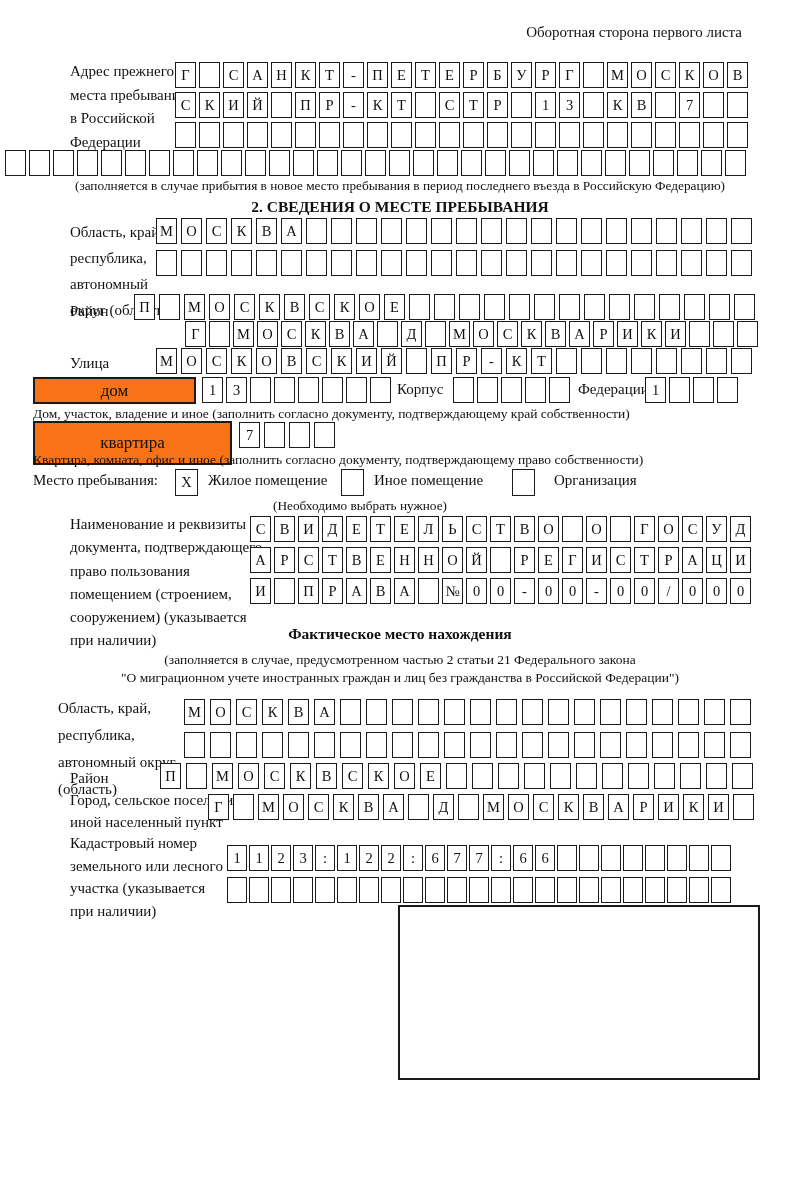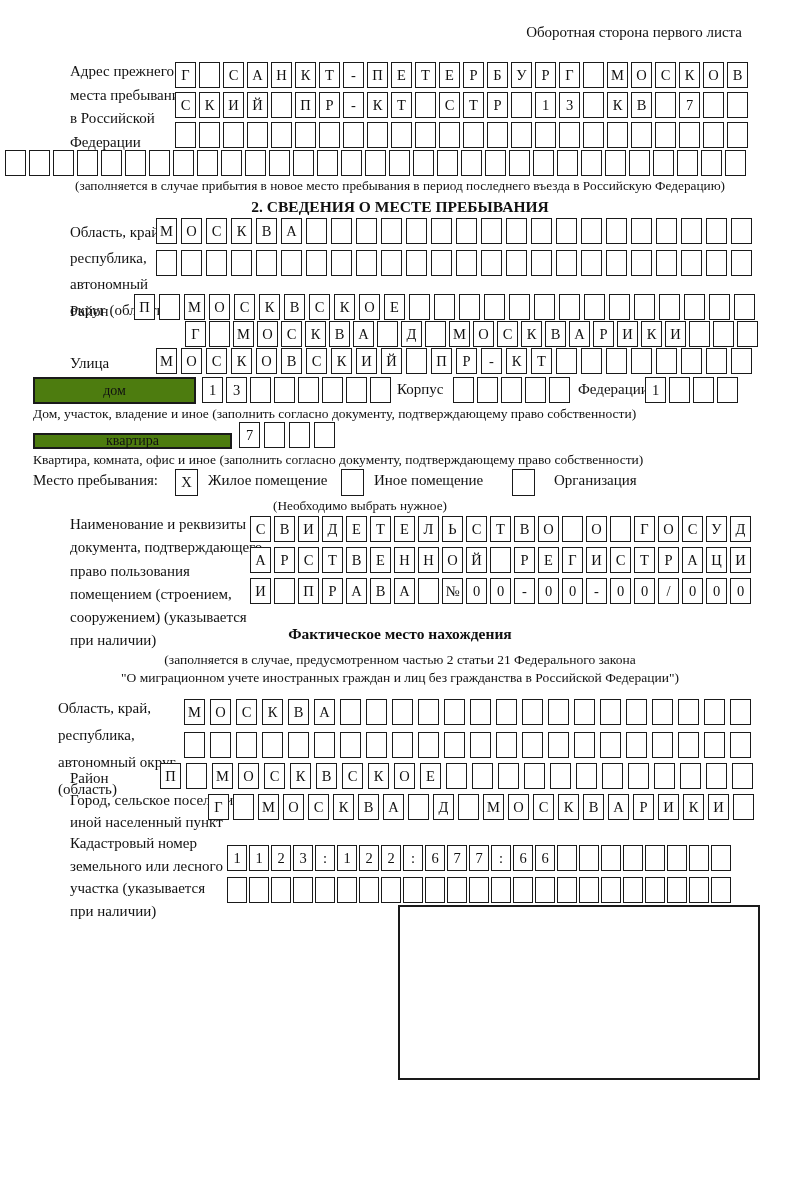--- a/index.html
+++ b/index.html
@@ -15,22 +15,22 @@
   .crow{position:absolute;display:flex;gap:3px;}
   .g2{gap:2px;} .g4{gap:4px;} .g5{gap:5px;}
   .cbox{
     flex:0 0 auto;width:21px;height:26px;box-sizing:border-box;
     border:1.6px solid #1a1a1a;background:#fff;
     display:flex;align-items:center;justify-content:center;
     font-size:14.5px;line-height:1;
   }
   .w20 .cbox{width:20px;}
   .bigbox{
-    position:absolute;box-sizing:border-box;border:2px solid #1a1a1a;background:#4d7c0f;
-    display:flex;align-items:center;justify-content:center;font-size:14px;
+    position:absolute;box-sizing:border-box;border:2px solid #1a1a1a;background:#f97316;
+    display:flex;align-items:center;justify-content:center;font-size:17px;
   }
   .chk{
     position:absolute;width:23px;height:27px;box-sizing:border-box;
     border:1.7px solid #1a1a1a;background:#fff;
     display:flex;align-items:center;justify-content:center;font-size:14.5px;
   }
   .inline-lbl{position:absolute;font-size:15px;white-space:nowrap;}
   .stampbox{position:absolute;box-sizing:border-box;border:2px solid #1a1a1a;background:#fff;}
 </style>
 </head>
@@ -319,23 +319,23 @@
       <div class="cbox"></div>
       <div class="cbox"></div>
     </div>
   <div class="inline-lbl" style="left:578px;top:381px;">Федерации</div>
   <div class="crow" style="left:645px;top:377px;">
       <div class="cbox">1</div>
       <div class="cbox"></div>
       <div class="cbox"></div>
       <div class="cbox"></div>
     </div>
-  <div class="abs" style="left:33px;top:406px;font-size:13.5px;">Дом, участок, владение и иное (заполнить согласно документу, подтверждающему право собственности)</div>
-
-  <div class="bigbox" style="left:33px;top:421px;width:199px;height:16px;margin-top:12px;">квартира</div>
+  <div class="abs" style="left:33px;top:406px;font-size:13.5px;">Дом, участок, владение и иное (заполнить согласно документу, подтверждающему край собственности)</div>
+
+  <div class="bigbox" style="left:33px;top:421px;width:199px;height:44px;">квартира</div>
   <div class="crow g4" style="left:239px;top:422px;">
       <div class="cbox">7</div>
       <div class="cbox"></div>
       <div class="cbox"></div>
       <div class="cbox"></div>
     </div>
   <div class="abs" style="left:33px;top:452px;font-size:13.5px;">Квартира, комната, офис и иное (заполнить согласно документу, подтверждающему право собственности)</div>
 
   <div class="inline-lbl" style="left:33px;top:472px;">Место пребывания:</div>
   <div class="chk" style="left:175px;top:469px;">X</div>

